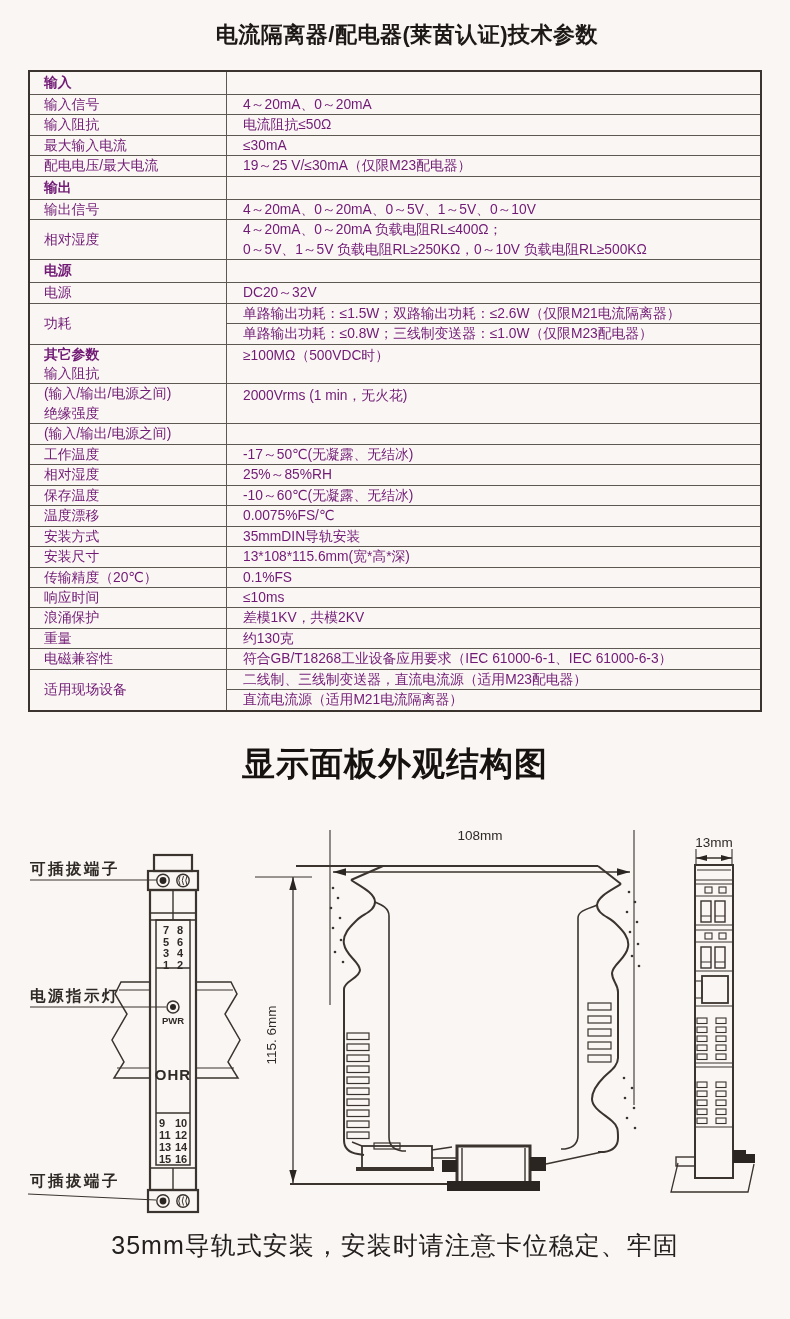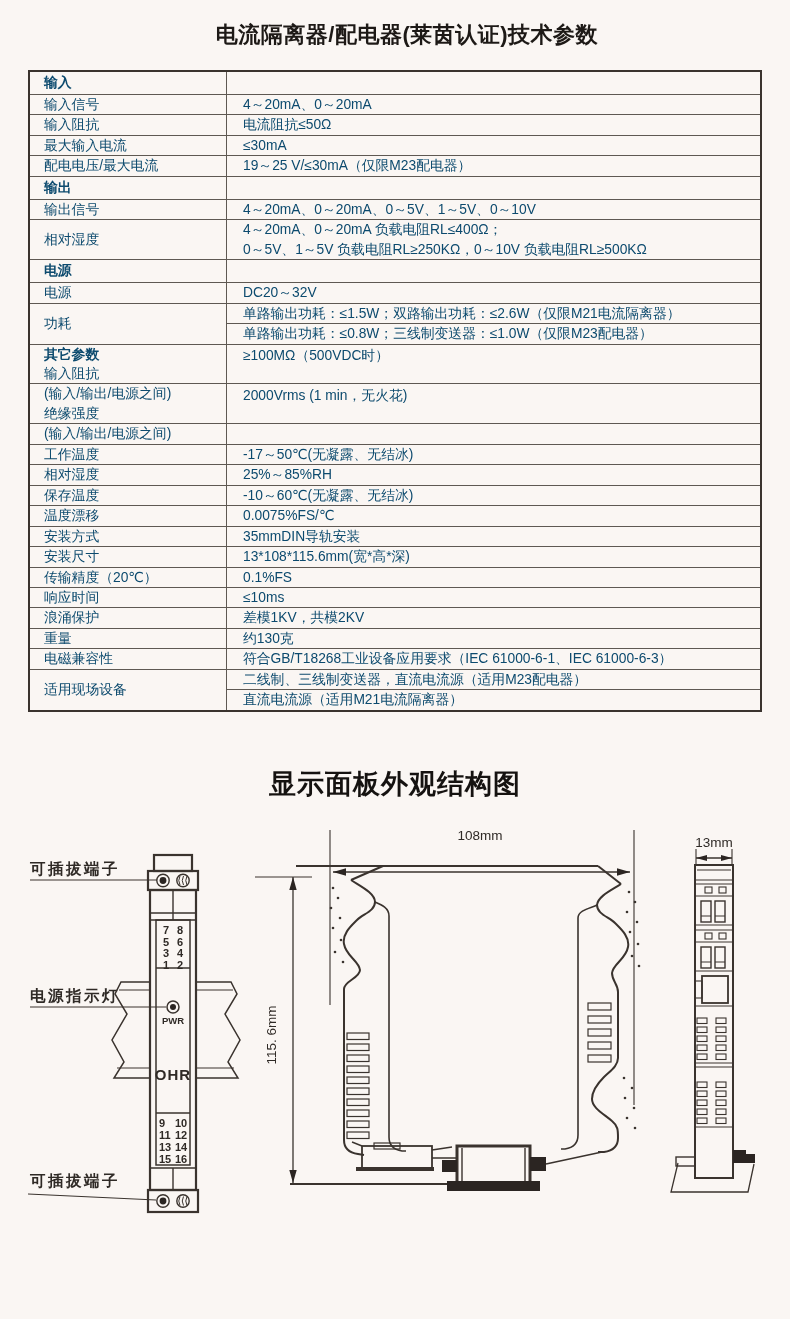--- a/index.html
+++ b/index.html
@@ -14,31 +14,31 @@
     font-size:22px;font-weight:bold;color:#1d1916;letter-spacing:.5px;padding-left:12px;
   }
   table.specs{
     position:absolute;top:70px;left:28px;width:734px;
     border-collapse:collapse;border:2.5px solid #3a332e;
     table-layout:fixed;
   }
   table.specs td{
     border:1px solid #5e5852;
     font-size:13.8px;line-height:19.45px;
-    padding:0 4px 0 14px;vertical-align:middle;color:#0c4a6e;
+    padding:0 4px 0 14px;vertical-align:middle;color:#701a75;
     overflow:hidden;white-space:nowrap;
   }
   table.specs td.l{width:178px}
   table.specs td.v{padding-left:16px}
   table.specs tr.sec td{font-weight:bold;line-height:22px}
   table.specs td.vb{vertical-align:bottom;padding-bottom:18px}
   table.specs .b{font-weight:bold}
   .diagram-title{
     position:absolute;top:742px;left:0;width:100%;text-align:center;
-    font-size:27px;font-weight:bold;color:#151210;letter-spacing:1px;margin-top:24px;
+    font-size:33px;font-weight:bold;color:#151210;letter-spacing:1px;
   }
   svg.drawing{position:absolute;left:0;top:805px}
   svg.drawing text{fill:#2f2a26}
   .dim-text{font-size:13.5px}
   .callout{font-size:15.5px;font-weight:bold;letter-spacing:2.5px;fill:#2b2622}
   .termnum{font-size:11px;font-weight:bold}
   .footer{
     position:absolute;top:1226px;left:0;width:100%;text-align:center;
     font-size:25px;line-height:38px;color:#232020;font-weight:400;letter-spacing:1px;
   }
@@ -390,13 +390,14 @@
       </g>
       <path d="M695,1063 L733,1063 M695,1067 L733,1067 M695,1127 L733,1127" stroke-width="1.2"></path>
       <path d="M733,1150 h13 v4 h9 v9 h-22 z" fill="#2b2522" stroke="none"></path>
       <rect x="676" y="1157" width="19" height="9" stroke-width="1.4"></rect>
       <path d="M678,1163 L671,1192 L748,1192 L754,1164" stroke-width="1.3"></path>
     </g>
   </g>
 </svg>
 
 <div class="footer">
+  <div>35mm导轨式安装，安装时请注意卡位稳定、牢固</div>
 </div>
 
 </body></html>

